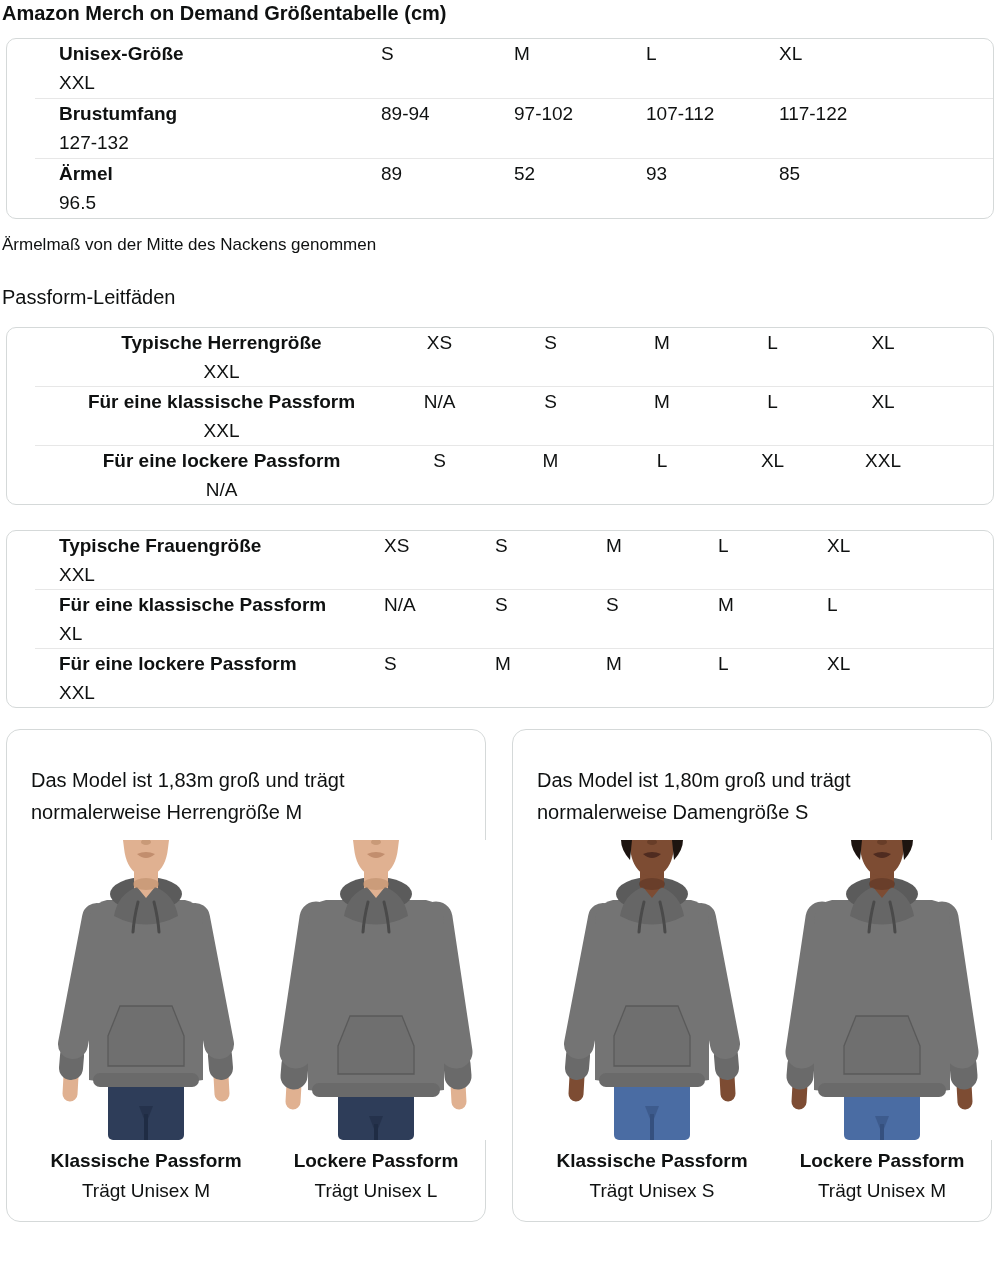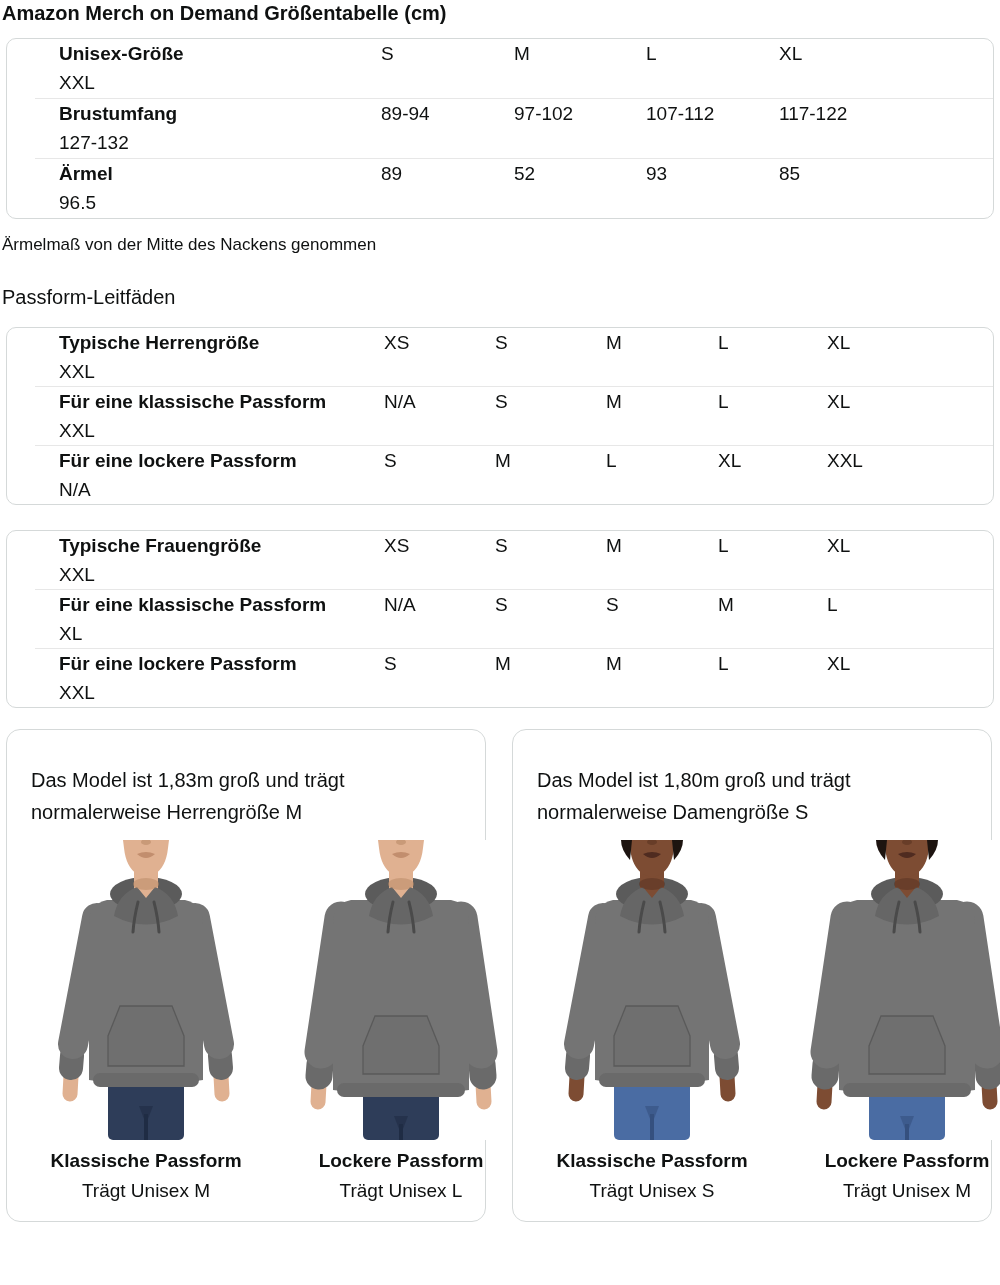--- a/index.html
+++ b/index.html
@@ -11,26 +11,26 @@
   .tbox{margin:14px 6px 0 6px;border:1px solid #d5d9d9;border-radius:10px;background:#fff;overflow:hidden;padding-left:28px;}
   .trow{display:grid;align-items:center;height:59px;padding-left:24px;}
   .trow + .trow{border-top:1px solid #e7e7e7;}
   .rows58 .trow{height:58px;}
   .c5{grid-template-columns:322px 133px 132px 133px 136px;}
   .c6{grid-template-columns:325px 111px 111px 112px 109px 112px;}
   .tlabel{font-weight:700;font-size:19px;}
   .tval{font-size:19px;}
   .note{margin:16px 0 0 2px;font-size:17px;line-height:20px;font-weight:400;}
   .section-title{margin:31px 0 0 2px;font-size:20px;line-height:23px;font-weight:400;}
-  #fit-table-herren{margin-top:18px;}
+  #fit-table-herren{margin-top:18px;text-align:center;}
   #fit-table-frauen{margin-top:25px;}
   .cards{display:grid;grid-template-columns:480px 480px;column-gap:26px;margin:21px 6px 0 6px;}
   .card{box-sizing:border-box;height:493px;border:1px solid #d5d9d9;border-radius:14px;background:#fff;padding:34px 24px 0 24px;}
   .card-heading{font-size:20px;line-height:32px;height:64px;font-weight:400;}
-  .figures{display:grid;grid-template-columns:1fr 1fr;margin-top:12px;gap:25px;}
+  .figures{display:grid;grid-template-columns:1fr 1fr;margin-top:12px;}
   .figure{text-align:center;}
   .figure svg{display:block;margin:0 auto;}
   .fit-label{font-weight:700;font-size:19px;line-height:30px;margin-top:6px;}
   .wears-label{font-size:19px;line-height:30px;}
 </style>
 </head>
 <body>
 
 <div class="page-title">Amazon Merch on Demand Größentabelle (cm)</div>
 

